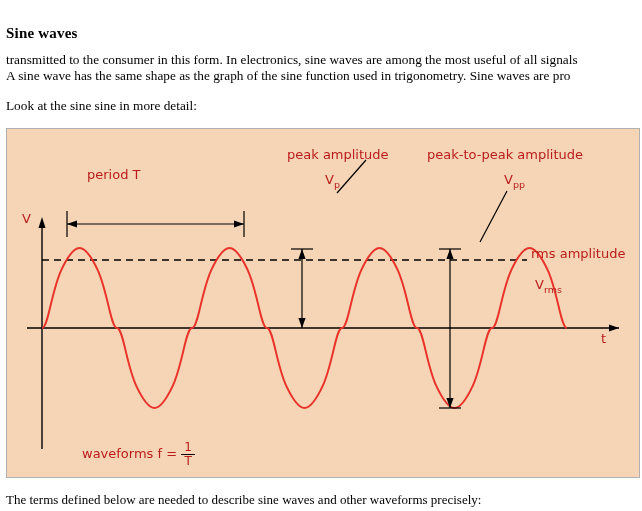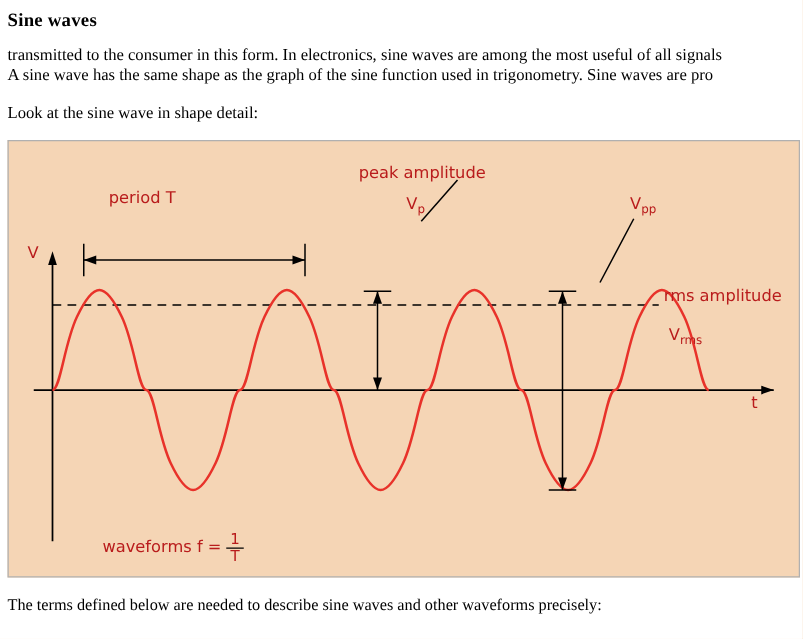--- a/index.html
+++ b/index.html
@@ -13,21 +13,21 @@
     font-family: "Liberation Serif", serif;
     color: #000000;
     overflow: hidden;
     position: relative;
   }
   .page {
     position: relative;
     width: 642px;
     height: 511px;
     box-sizing: border-box;
-    padding: 6px 4px 0 4px;
+    padding: 22px 4px 0 4px;
   }
   .page-title {
     font-family: "Liberation Serif", serif;
     font-size: 15px;
     font-weight: bold;
     margin: 3px 0 10px 2px;
     letter-spacing: 0.2px;
   }
   .body-text {
     font-family: "Liberation Serif", serif;
@@ -91,21 +91,21 @@
 
 <div class="page">
 
   <h1 class="page-title">Sine waves</h1>
 
   <p class="body-text">transmitted to the consumer in this form. In electronics, sine waves are among the most useful of all signals</p>
   <p class="body-text">A sine wave has the same shape as the graph of the sine function used in trigonometry. Sine waves are pro</p>
 
   <div class="para-gap"></div>
 
-  <p class="body-text">Look at the sine wave in shape detail:</p>
+  <p class="body-text">Look at the sine sine in more detail:</p>
 
   <div class="figure">
 
     <svg width="634" height="350" viewBox="0 0 634 350">
 
       <line x1="20" y1="199" x2="612" y2="199" stroke="#000" stroke-width="1.4"></line>
       <polygon points="612,199 602,195.5 602,202.5" fill="#000"></polygon>
 
       <line x1="35" y1="199" x2="35" y2="320" stroke="#000" stroke-width="1.4"></line>
       <line x1="35" y1="95" x2="35" y2="199" stroke="#000" stroke-width="1.4"></line>
@@ -162,20 +162,21 @@
 
       <line x1="330" y1="64" x2="359" y2="31" stroke="#000" stroke-width="1.2"></line>
       <line x1="473" y1="113" x2="500" y2="62" stroke="#000" stroke-width="1.2"></line>
     </svg>
 
     <div class="fig-label" style="left:80px; top:38px;">period T</div>
 
     <div class="fig-label" style="left:280px; top:18px;">peak amplitude</div>
     <div class="fig-label" style="left:318px; top:43px;"><span>V</span><span class="sub">p</span></div>
 
+    <div class="fig-label" style="left:420px; top:18px;">peak-to-peak amplitude</div>
     <div class="fig-label" style="left:497px; top:43px;"><span>V</span><span class="sub">pp</span></div>
 
     <div class="fig-label" style="left:524px; top:117px;text-align:right;">rms amplitude</div>
     <div class="fig-label" style="left:528px; top:148px;"><span>V</span><span class="sub">rms</span></div>
 
     <div class="fig-label" style="left:15px; top:82px;">V</div>
     <div class="fig-label" style="left:594px; top:202px;">t</div>
 
     <div class="fig-label" style="left:75px; top:312px;">
       <span>waveforms  f  =</span>

